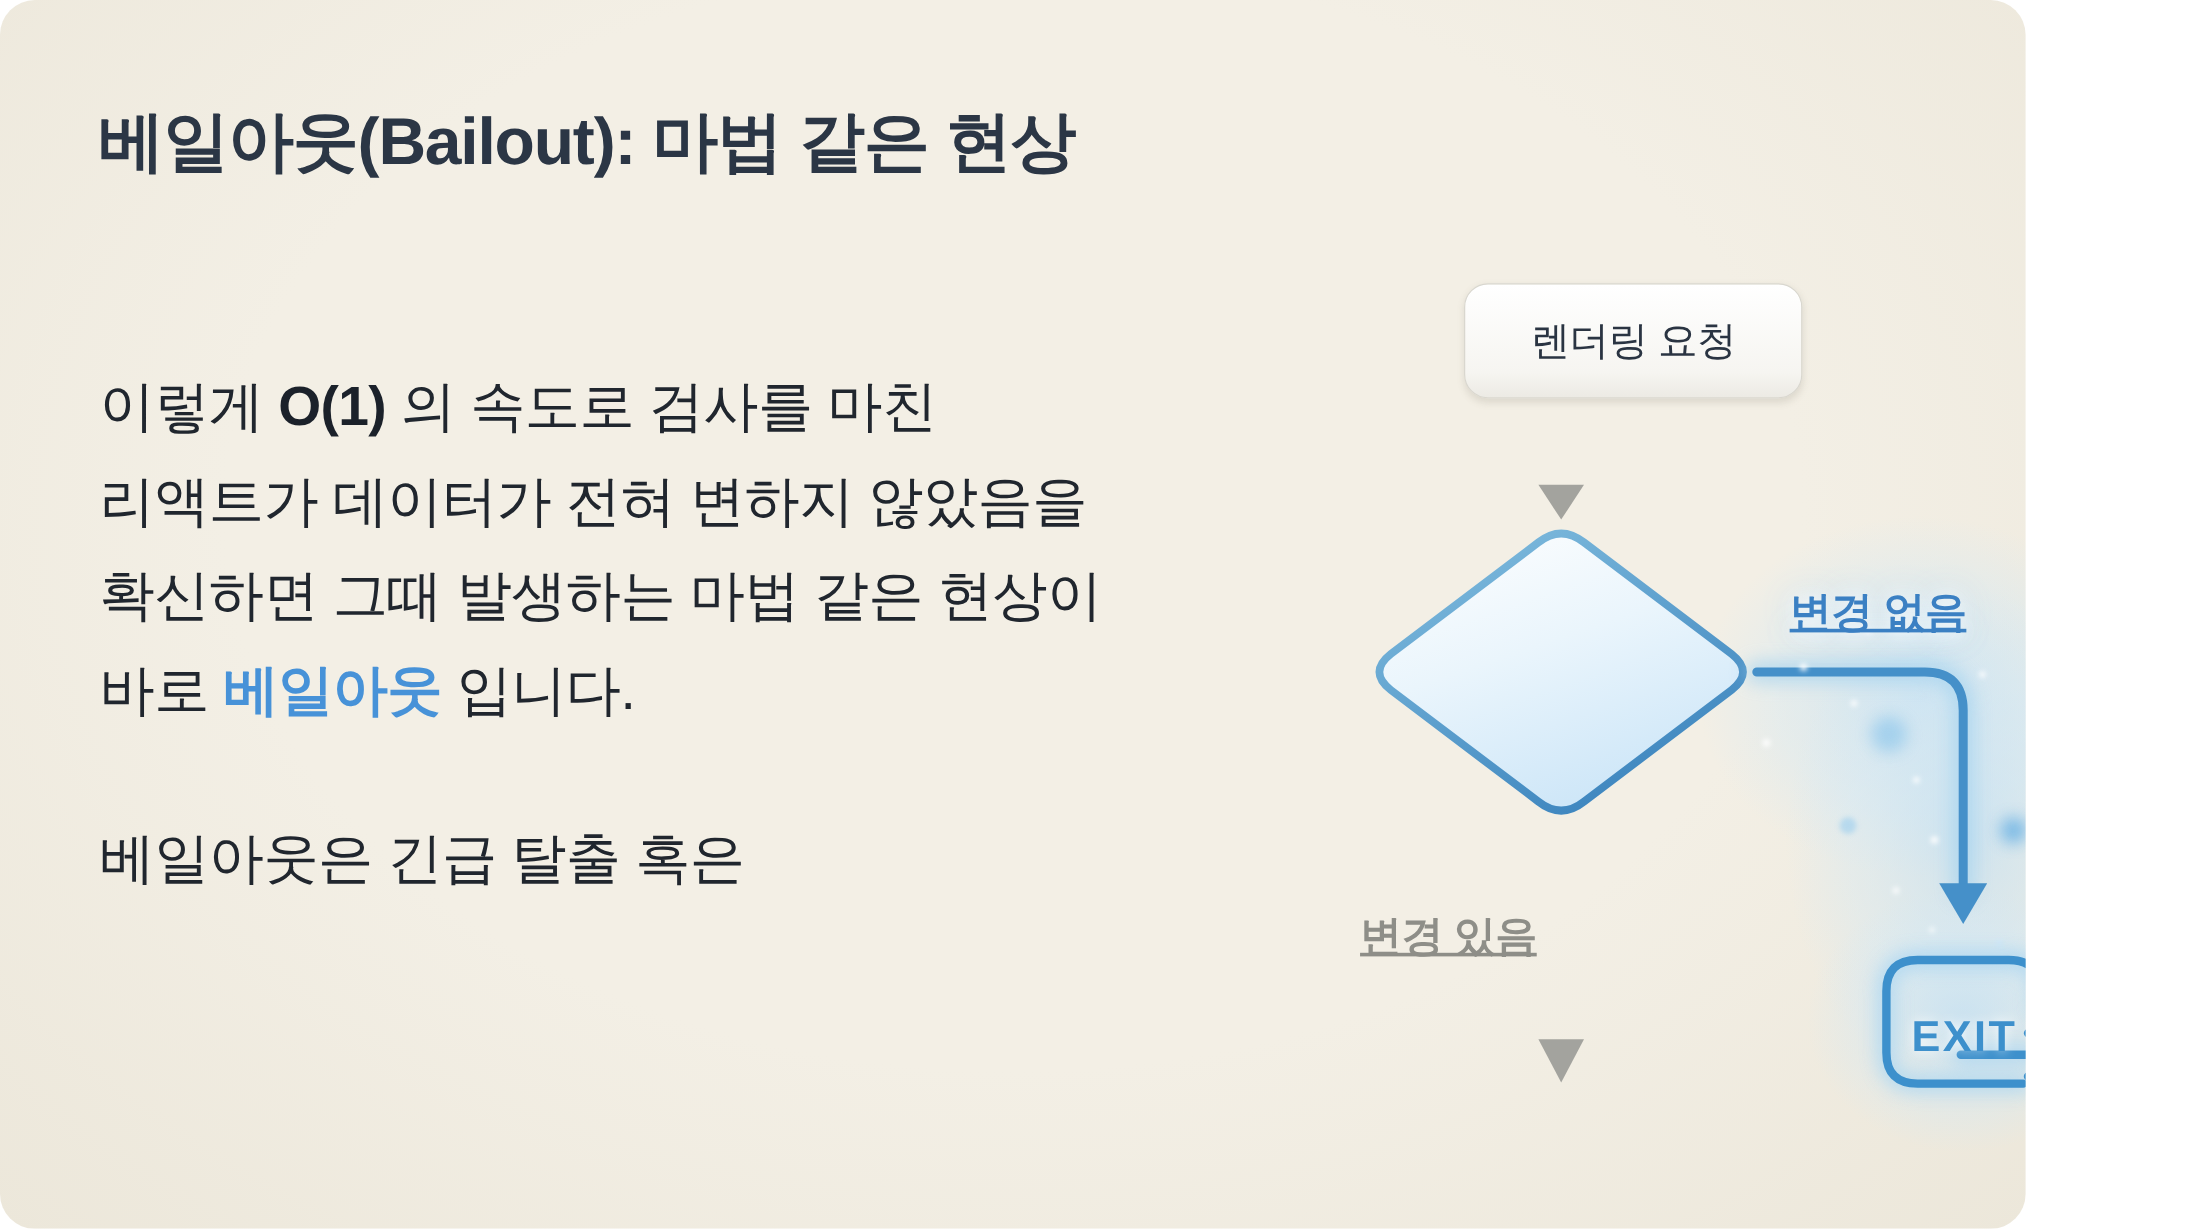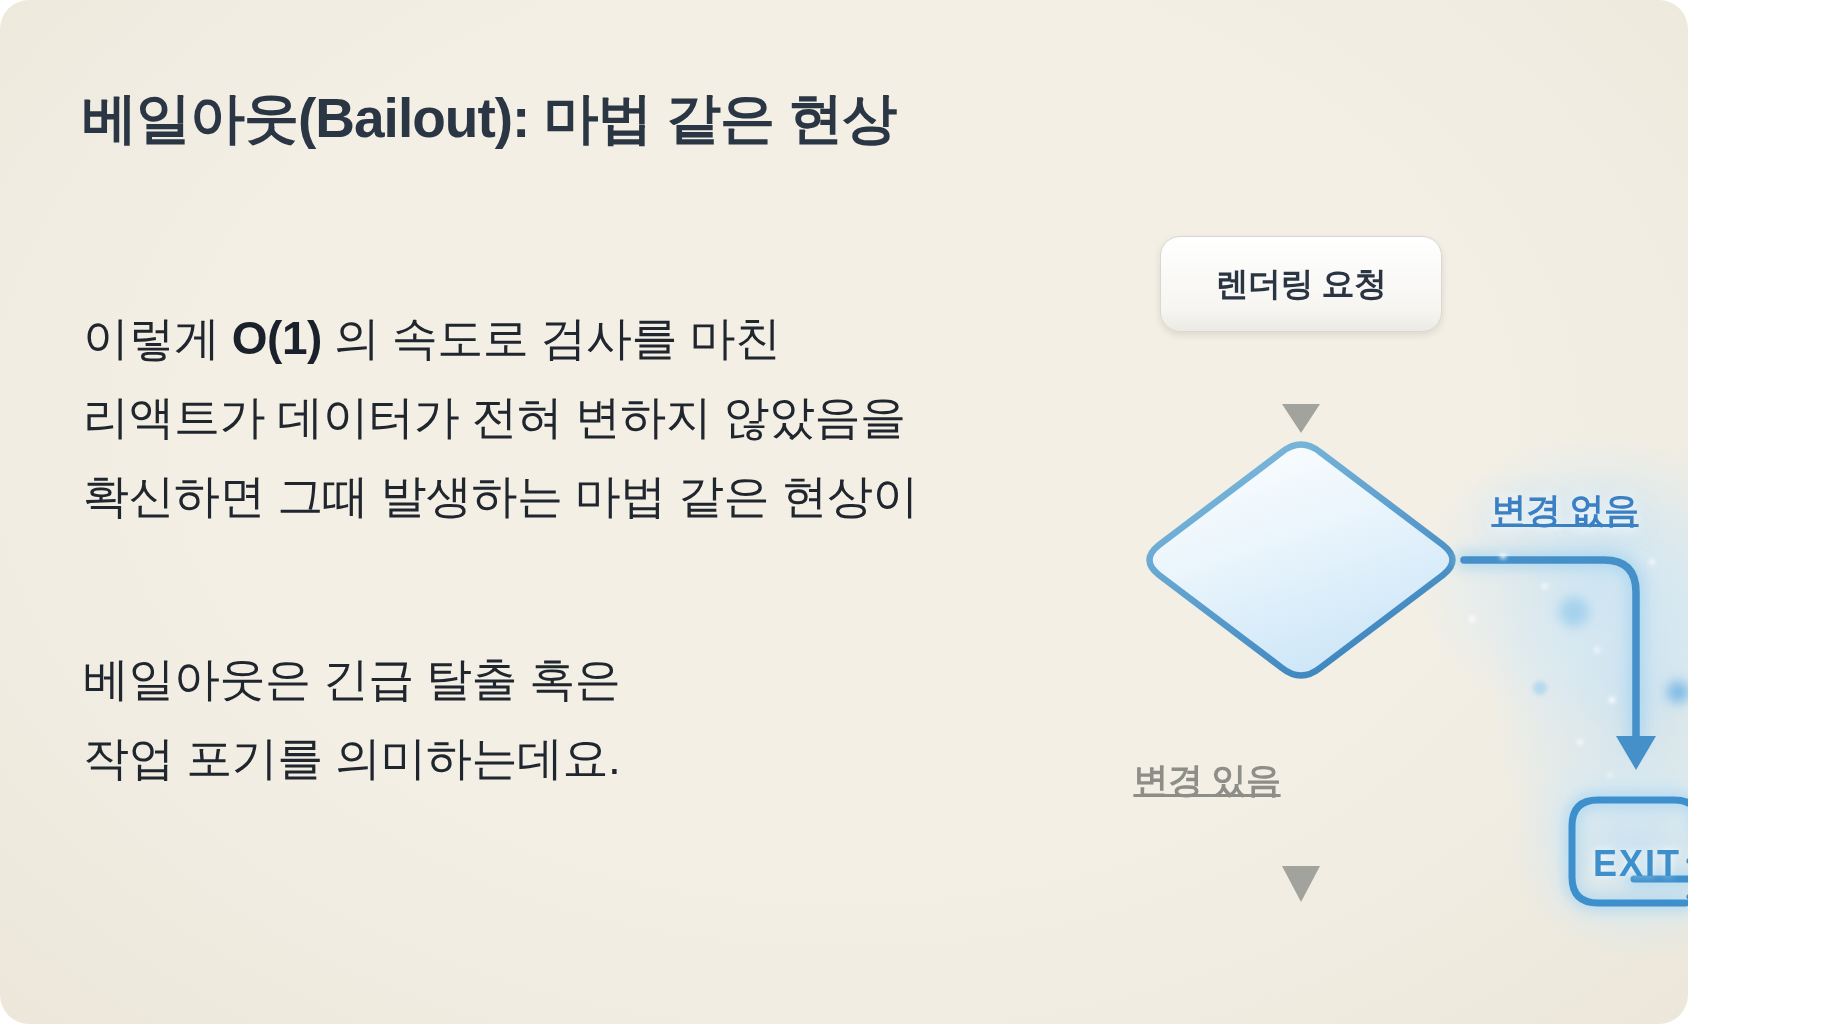--- a/index.html
+++ b/index.html
@@ -28,48 +28,48 @@
   .para {
     position: absolute;
     left: 83px;
     font-size: 46px;
     font-weight: 500;
     line-height: 79px;
     color: #20262e;
     letter-spacing: -0.5px;
   }
   .para-1 { top: 299px; }
-  .para-2 { top: 640px; }
+  .para-2 { top: 676px; }
 
   .em-bold { font-weight: 700; color: #1b212a; }
   .em-blue { font-weight: 700; color: #4792d8; }
 
   .flow-svg {
     position: absolute;
     left: 0; top: 0;
     width: 1833px;
     height: 1024px;
   }
 
   .node-start {
     position: absolute;
-    left: 1160px;
+    left: 1220px;
     top: 236px;
     width: 282px;
     height: 96px;
     box-sizing: border-box;
     background: linear-gradient(180deg, #ffffff 0%, #f6f5f1 78%, #eceae4 100%);
     border: 1px solid #d9d7cf;
     border-radius: 20px;
     box-shadow: 0 3px 6px rgba(120,115,100,0.18), inset 0 1px 0 #ffffff;
     display: flex;
     align-items: center;
     justify-content: center;
     font-size: 33px;
-    font-weight: 700;
+    font-weight: 400;
     color: #2a3442;
     letter-spacing: -0.5px;
   }
 
   .diamond-label {
     position: absolute;
     left: 1140px;
     top: 524px;
     width: 322px;
     text-align: center;
@@ -118,25 +118,25 @@
 <body>
 
 <div class="slide">
 
   <h1 class="title">베일아웃(Bailout): 마법 같은 현상</h1>
 
   <div class="para para-1">
     <div><span>이렇게 </span><span class="em-bold">O(1)</span><span> 의 속도로 검사를 마친</span></div>
     <div>리액트가 데이터가 전혀 변하지 않았음을</div>
     <div>확신하면 그때 발생하는 마법 같은 현상이</div>
+    <div><span>바로 </span><span class="em-blue">베일아웃</span><span> 입니다.</span></div>
   </div>
 
   <div class="para para-2">
     <div>베일아웃은 긴급 탈출 혹은</div>
-    <div>작업 포기를 의미하는데요.</div>
   </div>
 
   <svg class="flow-svg" viewBox="0 0 1833 1024" xmlns="http://www.w3.org/2000/svg">
     <defs>
       <linearGradient id="diamondFill" x1="0" y1="0" x2="0.45" y2="1">
         <stop offset="0" stop-color="#ffffff"></stop>
         <stop offset="0.5" stop-color="#eaf5fc"></stop>
         <stop offset="1" stop-color="#cfe7f8"></stop>
       </linearGradient>
       <linearGradient id="diamondStroke" x1="0" y1="0" x2="0.6" y2="1">

